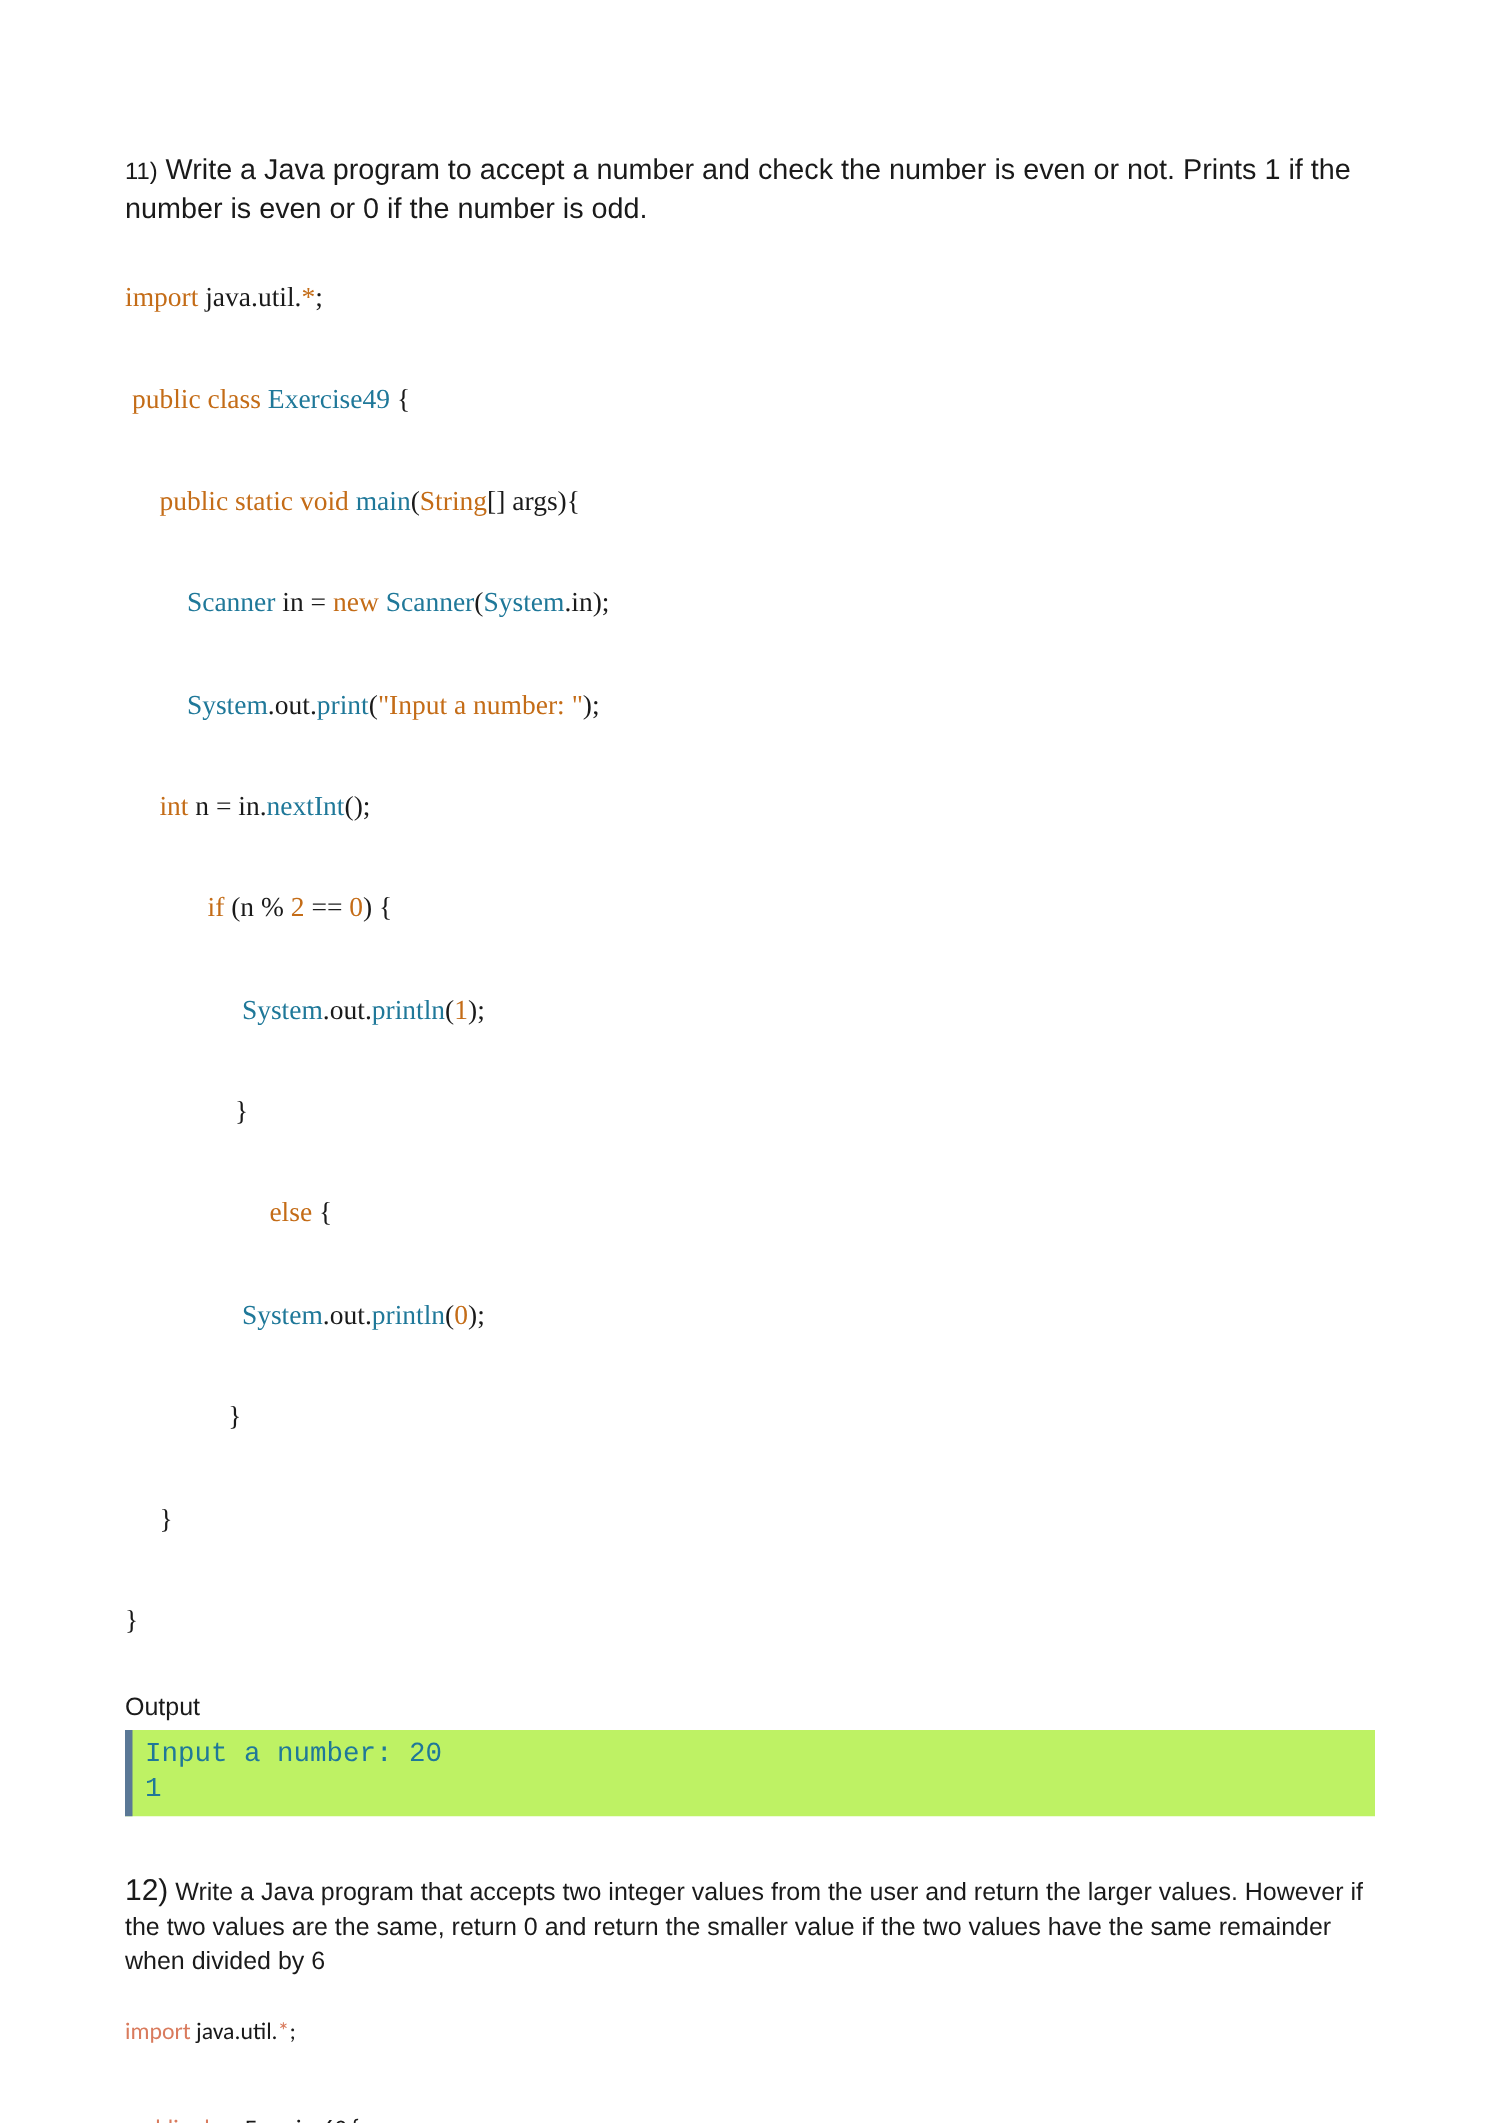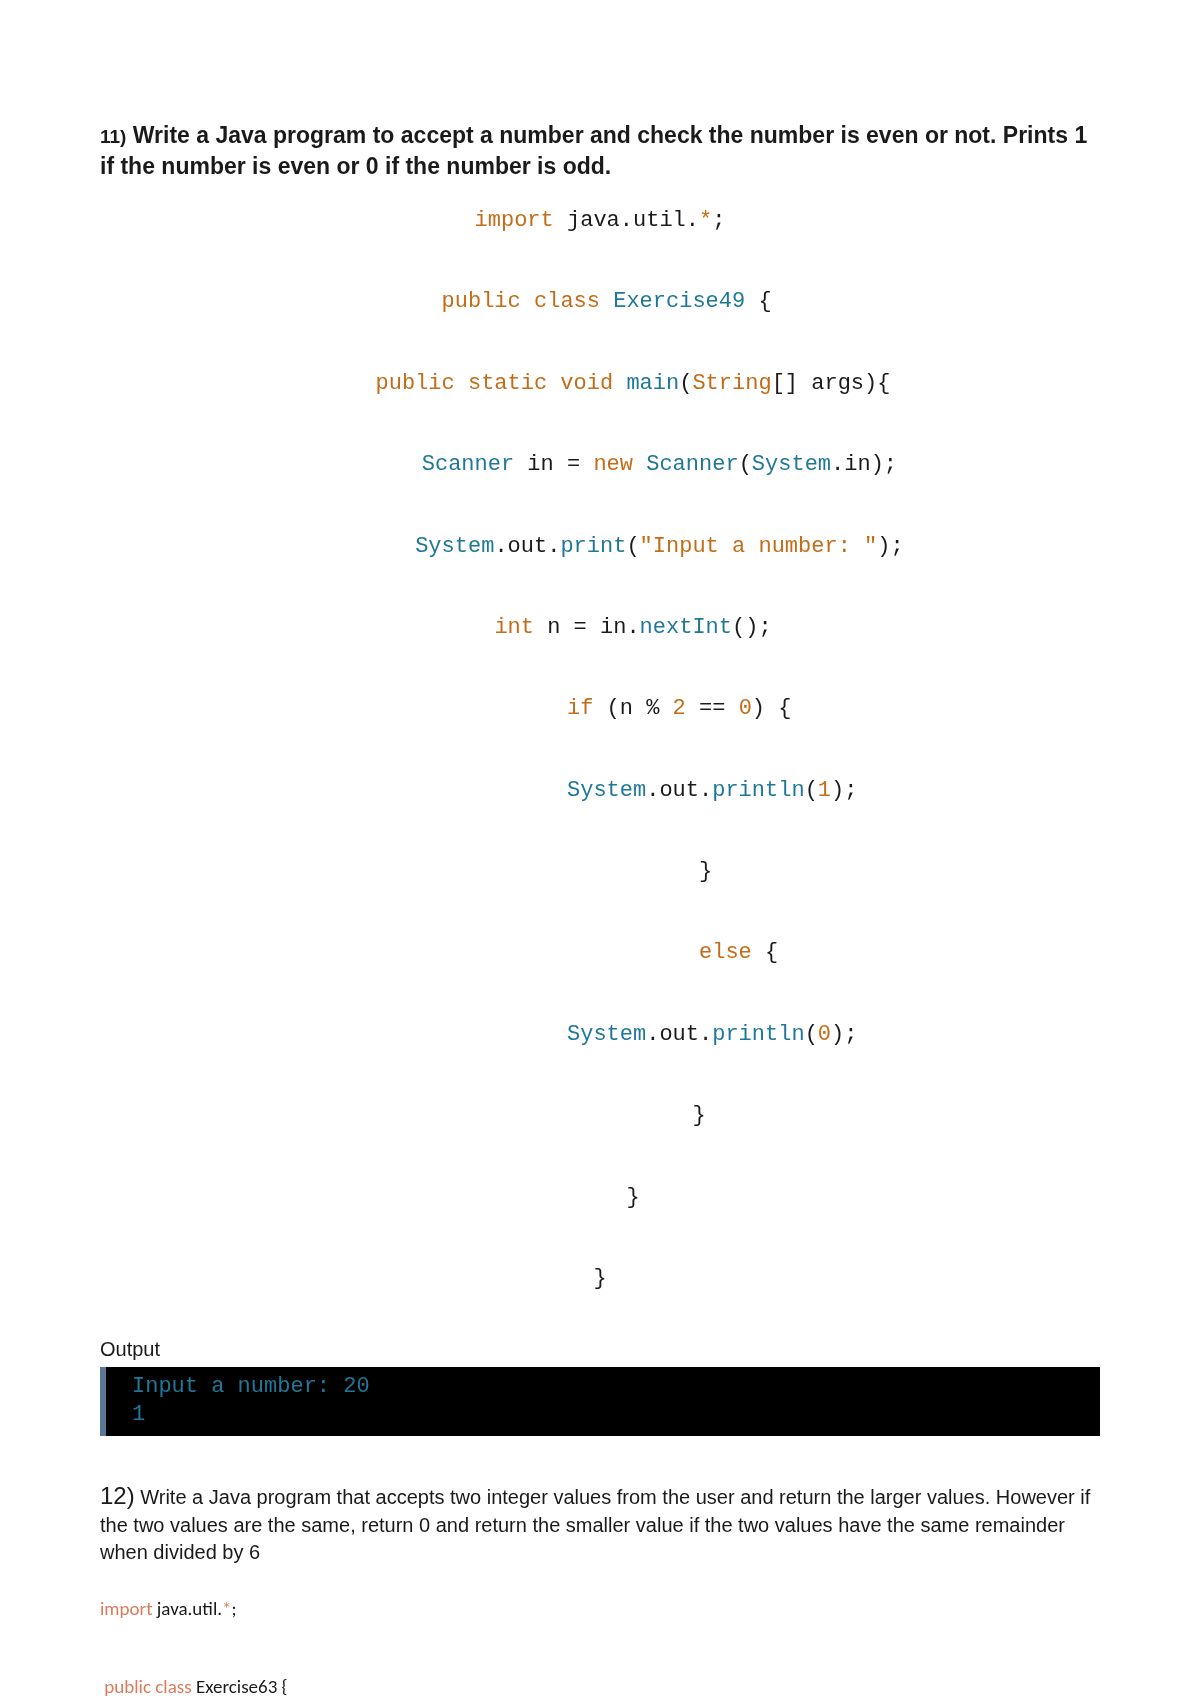--- a/index.html
+++ b/index.html
@@ -9,50 +9,48 @@
     min-height: 1698px;
     font-family: Arial, Helvetica, sans-serif;
     color: #1a1a1a;
   }
   .page {
     padding: 120px 100px 80px 100px;
   }
   .question {
     font-size: 23px;
     line-height: 1.35;
-    margin-bottom: 19px;
-    font-weight: bold;
+    margin-bottom: 36px;
   }
   .question .qnum {
     font-size: 19px;
   }
   .code-block {
-    font-family: Liberation Mono, monospace;
+    font-family: Liberation Serif, serif;
     font-size: 22px;
     line-height: 1.85;
     white-space: pre;
-    text-align: center;
   }
   .kw   { color: #c46c17; }
   .typ  { color: #c46c17; }
   .fn   { color: #1f7899; }
   .cls  { color: #1f7899; }
   .str  { color: #c46c17; }
   .num  { color: #c46c17; }
   .blk  { color: #1a1a1a; }
 
   .output-label {
     font-size: 20px;
     margin-top: 38px;
     margin-bottom: 6px;
   }
   .output-box {
-    background: #000000;
+    background: #bef264;
     border-left: 6px solid #5a7896;
-    padding: 6px 26px;
+    padding: 6px 10px;
     font-family: Consolas, 'Courier New', monospace;
     font-size: 22px;
     line-height: 1.3;
     color: #1f7899;
     white-space: pre;
     margin-bottom: 44px;
   }
 
   .question2 {
     font-size: 20px;

